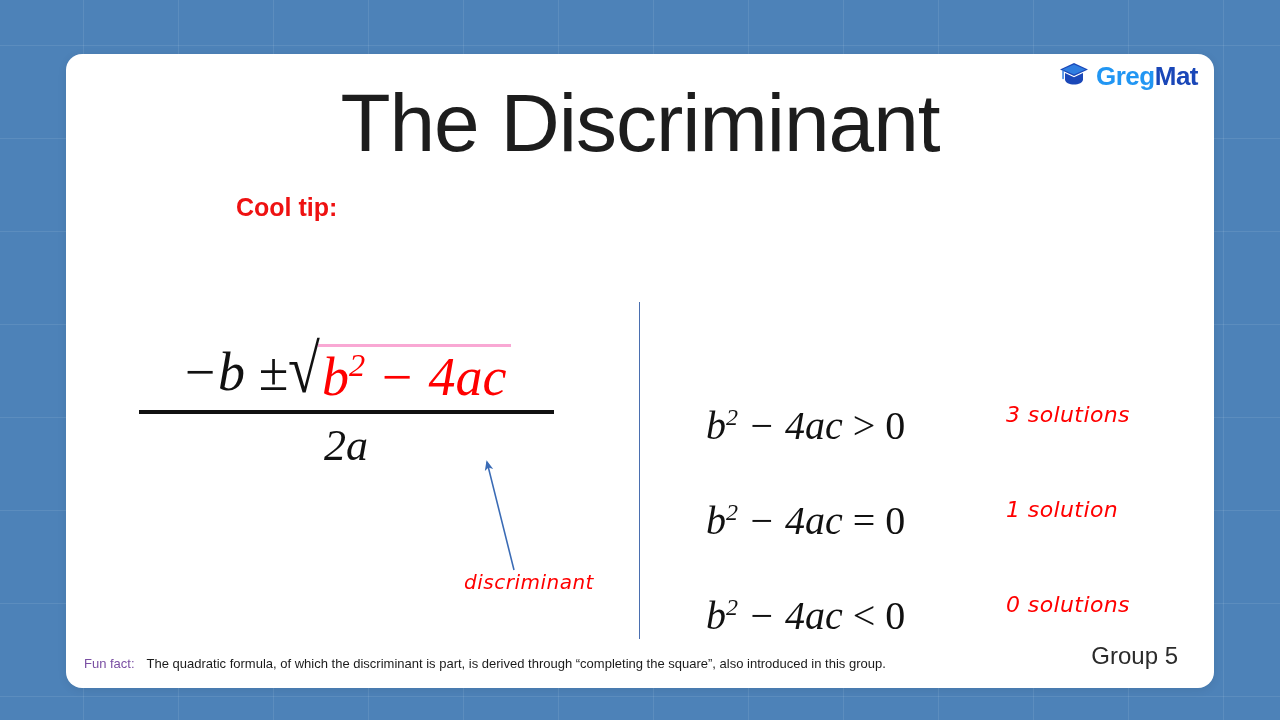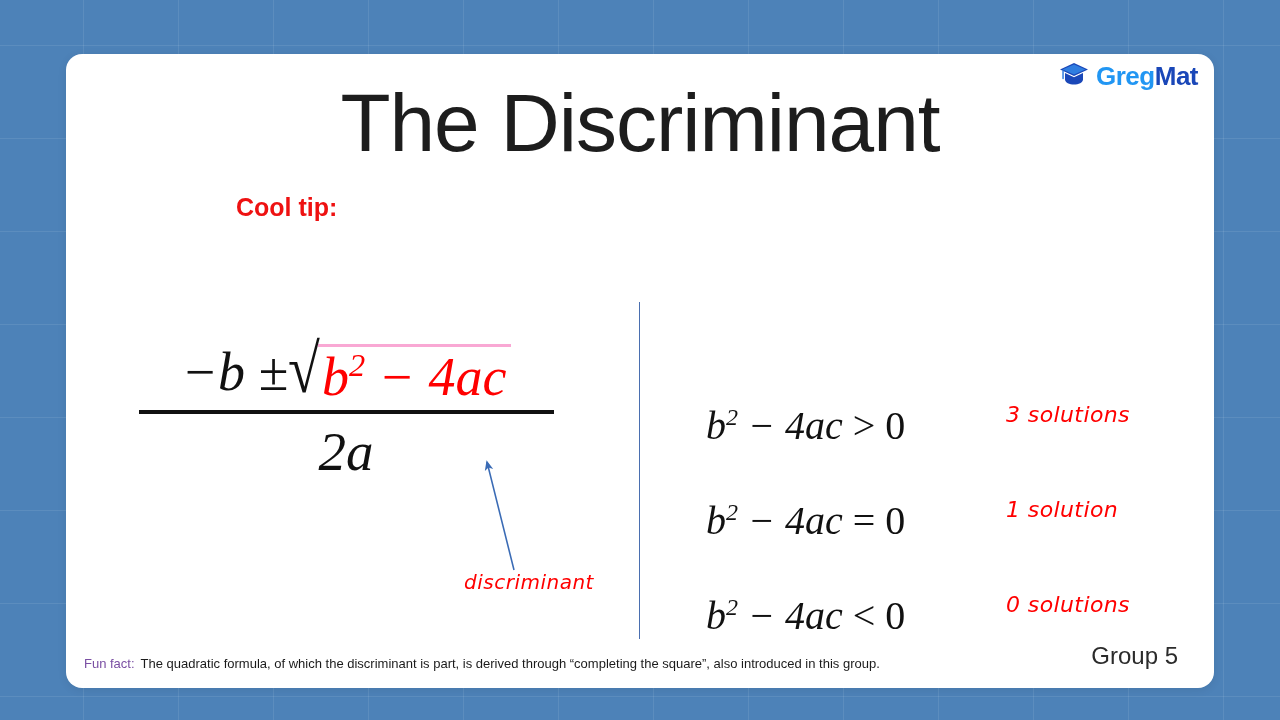--- a/index.html
+++ b/index.html
@@ -128,21 +128,21 @@
     align-items: flex-start;
     justify-content: center;
   }
   .frac-bar {
     width: 415px;
     height: 4px;
     background: #111;
     margin: 4px auto 0;
   }
   .frac-denominator {
-    font-size: 55px;
+    font-size: 44px;
     font-style: italic;
     line-height: 1.25;
     padding-top: 4px;
     text-align: center;
   }
   .radicand {
     color: #ff0000;
     display: inline-block;
     border-top: 3px solid #f9a8d4;
     padding: 2px 4px 0 4px;
@@ -212,21 +212,21 @@
 
   
   #footer-note {
     position: absolute;
     left: 18px;
     bottom: 17px;
     font-size: 13px;
     color: #1b1b1b;
     display: flex;
     align-items: baseline;
-    gap: 6px;
+    gap: 12px;
     white-space: nowrap;
   }
   #fun-fact-label { color: #7a4fa3; }
   #group-label {
     position: absolute;
     right: 36px;
     bottom: 18px;
     font-size: 24px;
     color: #2b2b2b;
     font-weight: 400;

